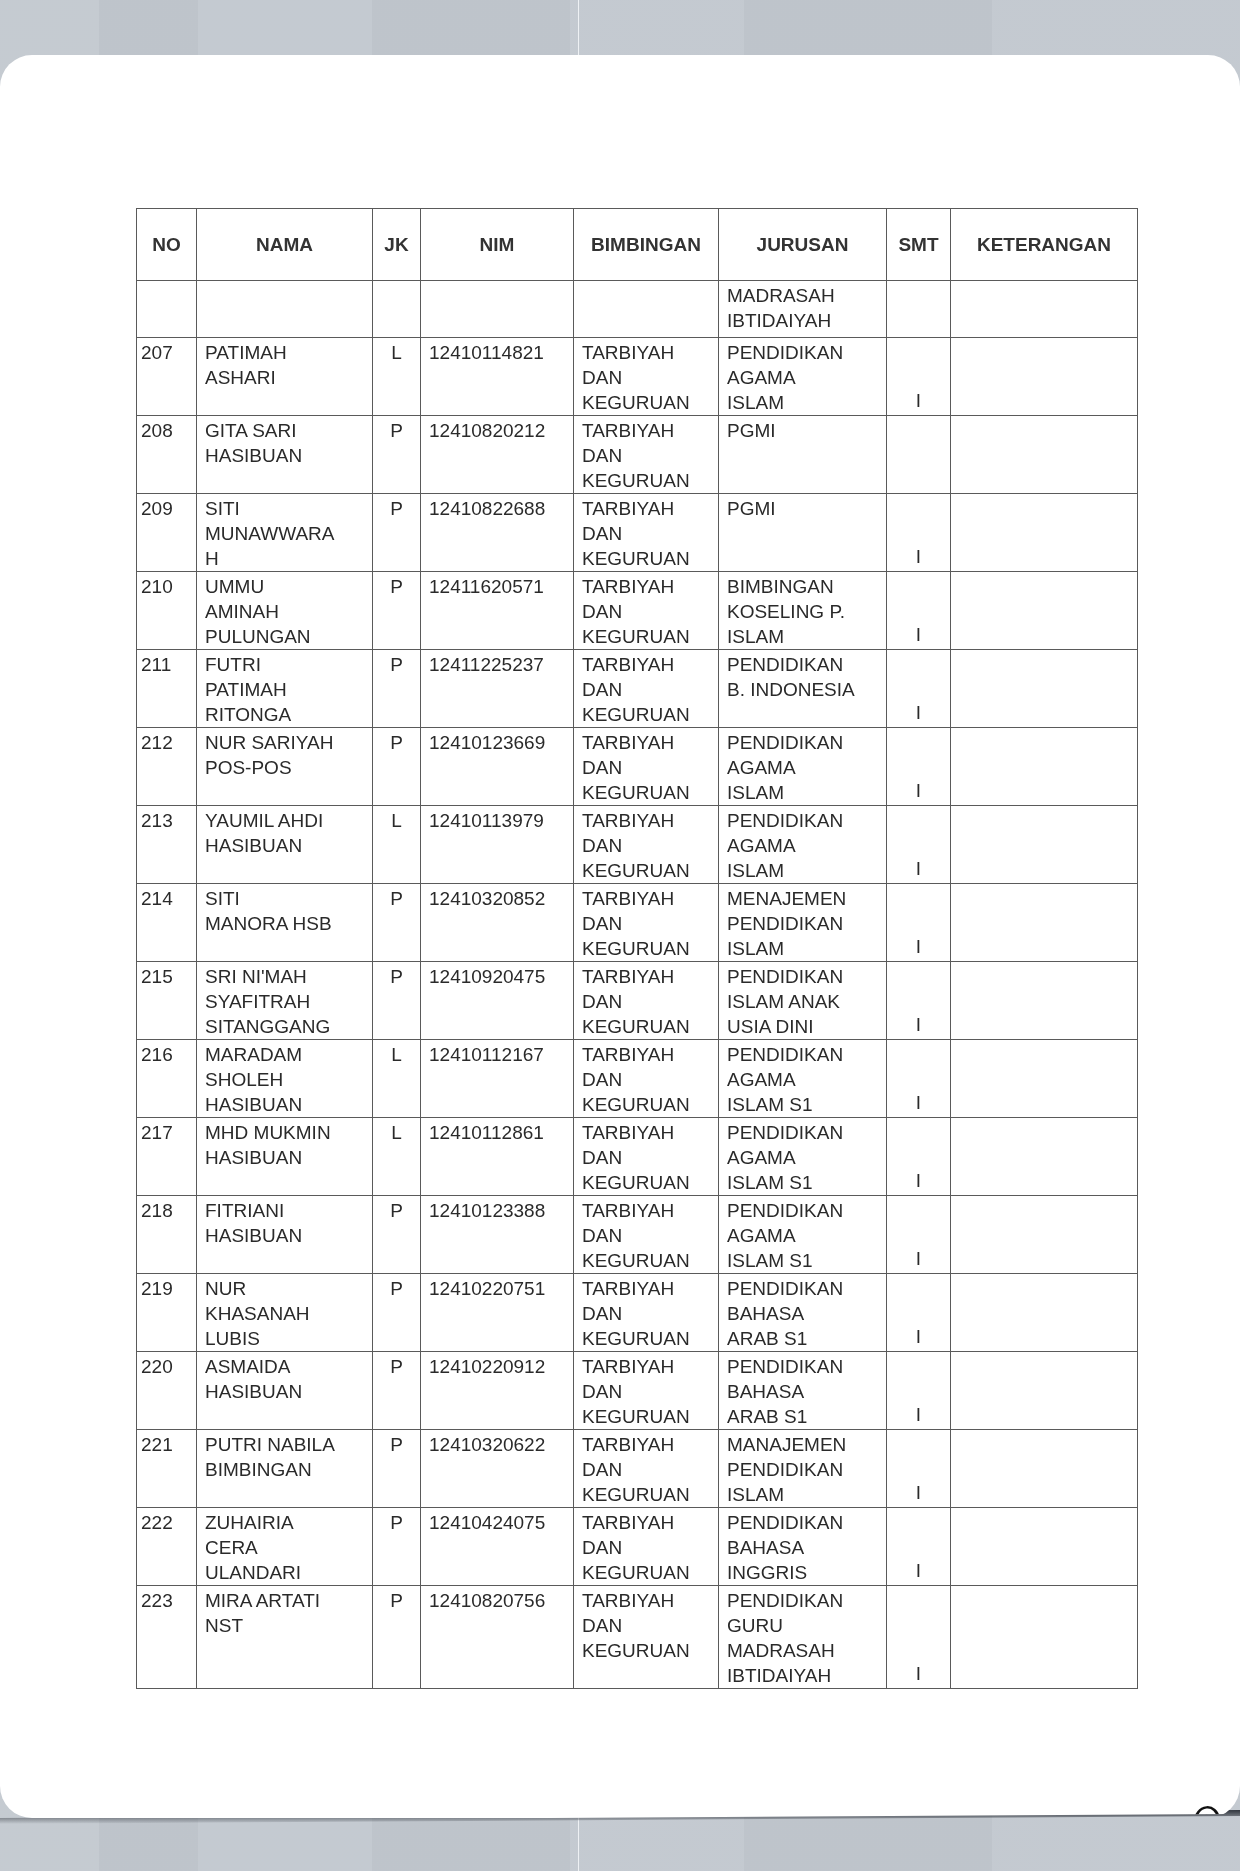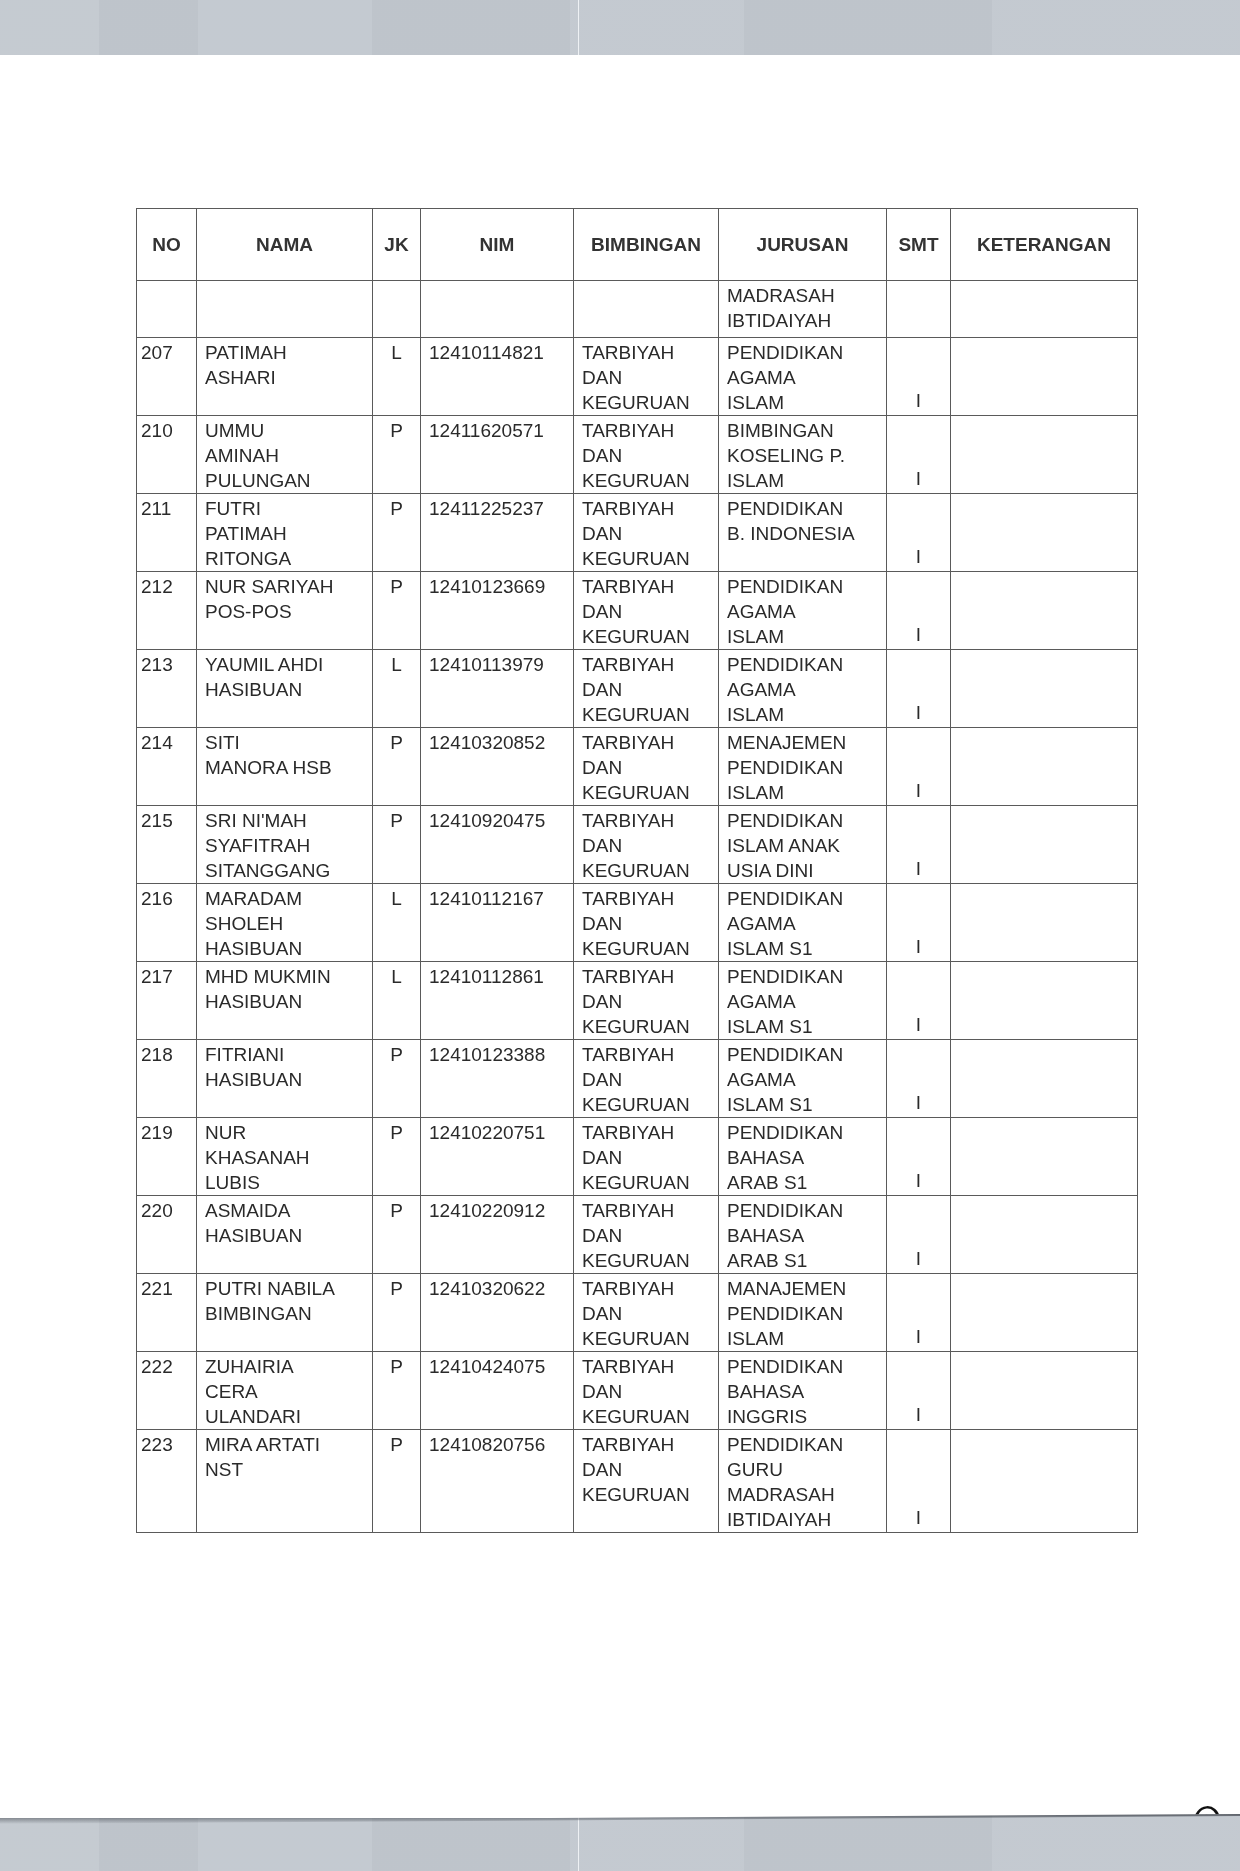--- a/index.html
+++ b/index.html
@@ -14,20 +14,21 @@
       linear-gradient(90deg, rgba(255,255,255,0.05) 0 8%, rgba(0,0,0,0.02) 8% 16%, rgba(255,255,255,0.04) 16% 30%, rgba(0,0,0,0.02) 30% 46%, rgba(255,255,255,0.03) 46% 60%, rgba(0,0,0,0.02) 60% 80%, rgba(255,255,255,0.03) 80% 100%),
       #c2c8cf;
   }
   .scan-seam {
     position:absolute; left:578px; top:0; width:1px; height:1871px; background:#eef1f4;
   }
   .page {
     position:absolute; left:0; top:55px; width:1240px; height:1763px;
     background:#ffffff;
     clip-path: polygon(0 0, 100% 0, 100% 1759px, 0 1766px);
+    border-radius: 32px;
   }
   .page-shadow {
     position:absolute; left:0; top:1810px; width:1240px; height:14px;
     background:linear-gradient(#2f343c, rgba(60,66,76,0.0));
     clip-path: polygon(0 8px, 100% 0, 100% 6px, 0 14px);
   }
   table.roster {
     position:absolute; left:136px; top:153px;
     border-collapse:collapse;
     table-layout:fixed;
@@ -159,20 +160,79 @@
           </td>
           <td class="smt">
             <span class="smt-val">I</span>
           </td>
           <td class="ket">
             <div class="cell"></div>
           </td>
         </tr>
         <tr class="row">
           <td class="no">
+            <div class="cell">208</div>
+          </td>
+          <td class="nama">
+            <div class="cell">GITA SARI
+HASIBUAN</div>
+          </td>
+          <td class="jk">
+            <div class="cell">P</div>
+          </td>
+          <td class="nim">
+            <div class="cell">12410820212</div>
+          </td>
+          <td class="fak">
+            <div class="cell">TARBIYAH
+DAN
+KEGURUAN</div>
+          </td>
+          <td class="jur">
+            <div class="cell">PGMI</div>
+          </td>
+          <td class="smt">
+            <span class="smt-val"></span>
+          </td>
+          <td class="ket">
+            <div class="cell"></div>
+          </td>
+        </tr>
+        <tr class="row">
+          <td class="no">
+            <div class="cell">209</div>
+          </td>
+          <td class="nama">
+            <div class="cell">SITI
+MUNAWWARA
+H</div>
+          </td>
+          <td class="jk">
+            <div class="cell">P</div>
+          </td>
+          <td class="nim">
+            <div class="cell">12410822688</div>
+          </td>
+          <td class="fak">
+            <div class="cell">TARBIYAH
+DAN
+KEGURUAN</div>
+          </td>
+          <td class="jur">
+            <div class="cell">PGMI</div>
+          </td>
+          <td class="smt">
+            <span class="smt-val">I</span>
+          </td>
+          <td class="ket">
+            <div class="cell"></div>
+          </td>
+        </tr>
+        <tr class="row">
+          <td class="no">
             <div class="cell">210</div>
           </td>
           <td class="nama">
             <div class="cell">UMMU
 AMINAH
 PULUNGAN</div>
           </td>
           <td class="jk">
             <div class="cell">P</div>
           </td>

